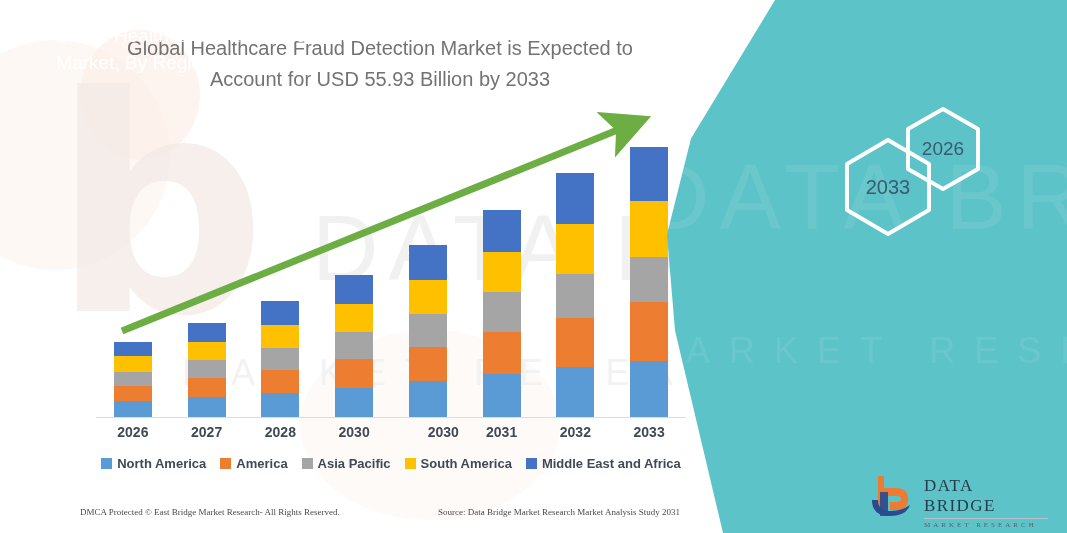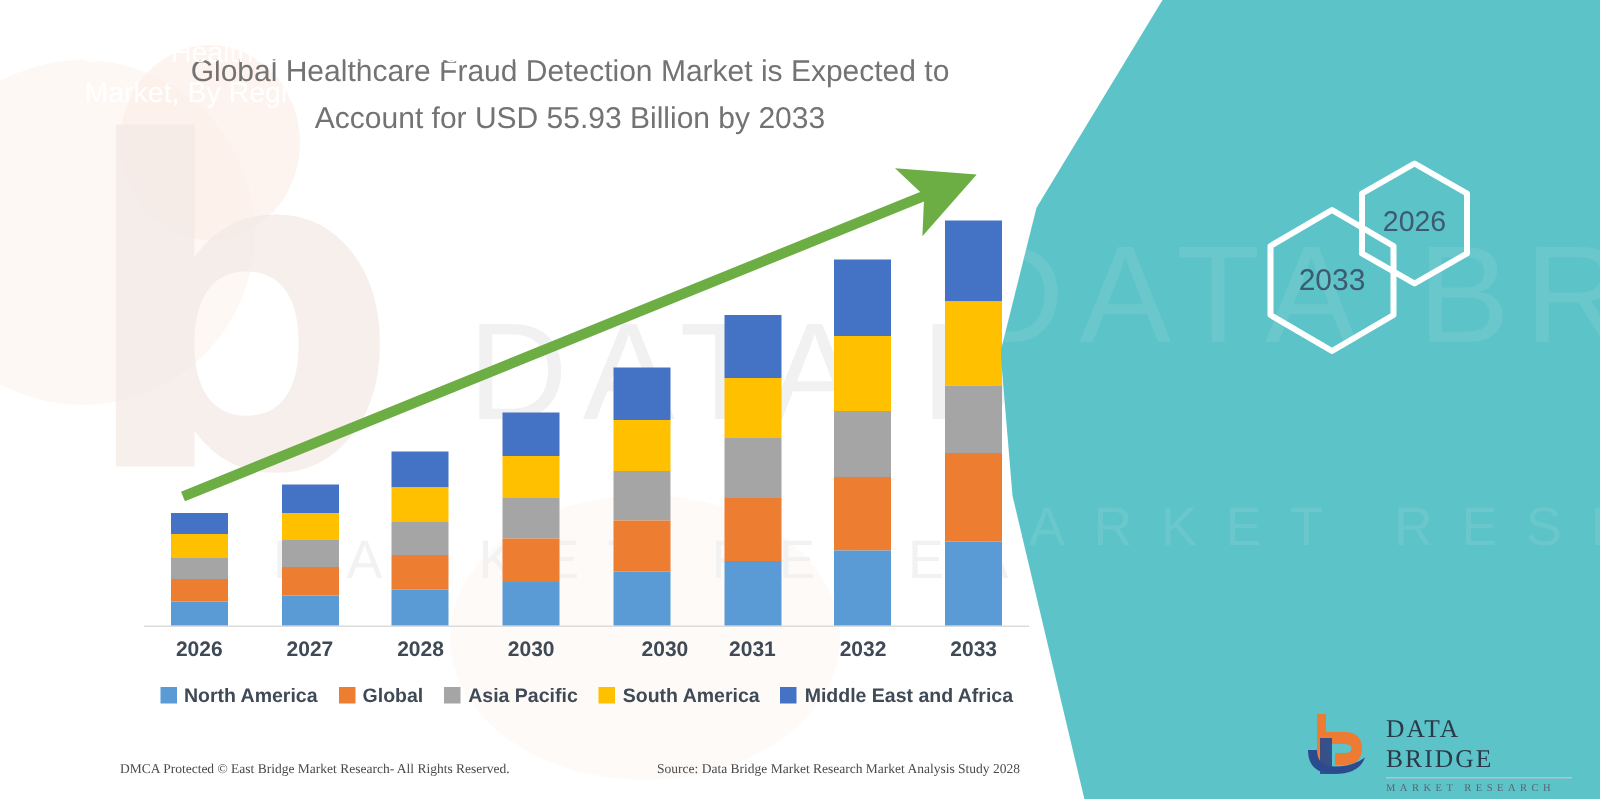--- a/index.html
+++ b/index.html
@@ -278,39 +278,39 @@
       <div class="xlab" style="left: 522.125px;">2033</div>
     </div>
 
   <div id="legend">
       <div class="leg-item">
         <span class="leg-swatch" style="background: rgb(91, 155, 213);"></span>
         <span class="leg-label">North America</span>
       </div>
       <div class="leg-item">
         <span class="leg-swatch" style="background: rgb(237, 125, 49);"></span>
-        <span class="leg-label">Global</span>
+        <span class="leg-label">America</span>
       </div>
       <div class="leg-item">
         <span class="leg-swatch" style="background: rgb(165, 165, 165);"></span>
         <span class="leg-label">Asia Pacific</span>
       </div>
       <div class="leg-item">
         <span class="leg-swatch" style="background: rgb(255, 192, 0);"></span>
         <span class="leg-label">South America</span>
       </div>
       <div class="leg-item">
         <span class="leg-swatch" style="background: rgb(68, 114, 196);"></span>
         <span class="leg-label">Middle East and Africa</span>
       </div>
     </div>
 
   <div id="footer">
     <span>DMCA Protected © East Bridge Market Research- All Rights Reserved.</span>
-    <span>Source: Data Bridge Market Research  Market Analysis Study 2028</span>
+    <span>Source: Data Bridge Market Research  Market Analysis Study 2031</span>
   </div>
 
   <div id="teal-panel">
     <div id="teal-wm">DATA BRIDGE</div>
     <div id="teal-wm2">MARKET RESEARCH</div>
   </div>
 
   <div id="teal-title">Global Healthcare Fraud Detection Market, By Regions, 2032 to 2033</div>
 
   <div class="hex" id="hex-2026">

